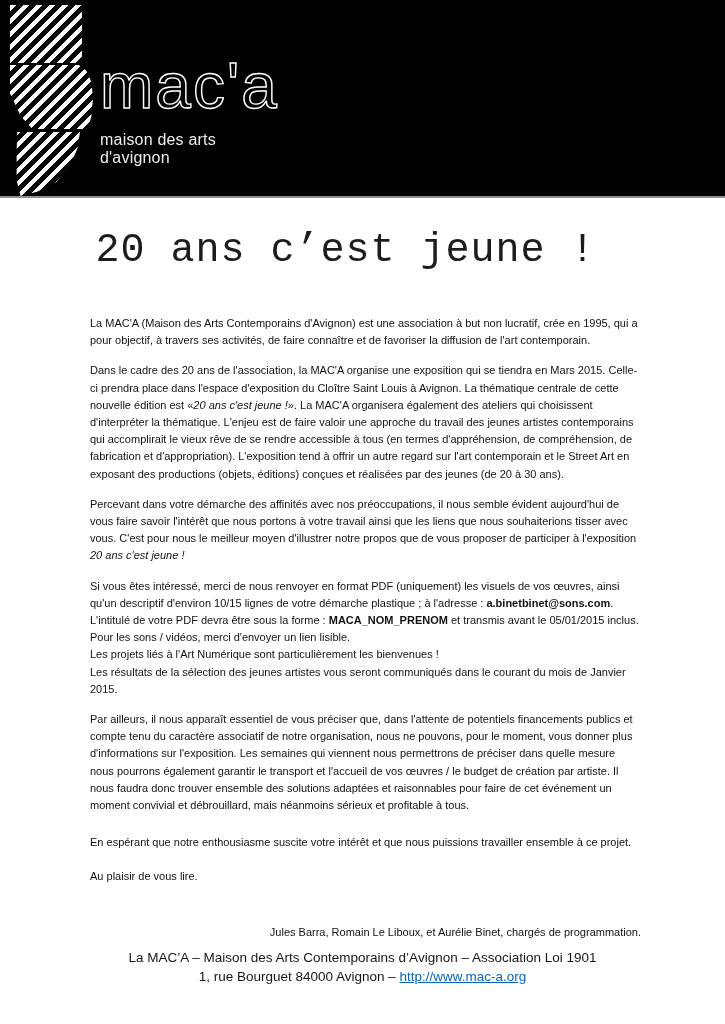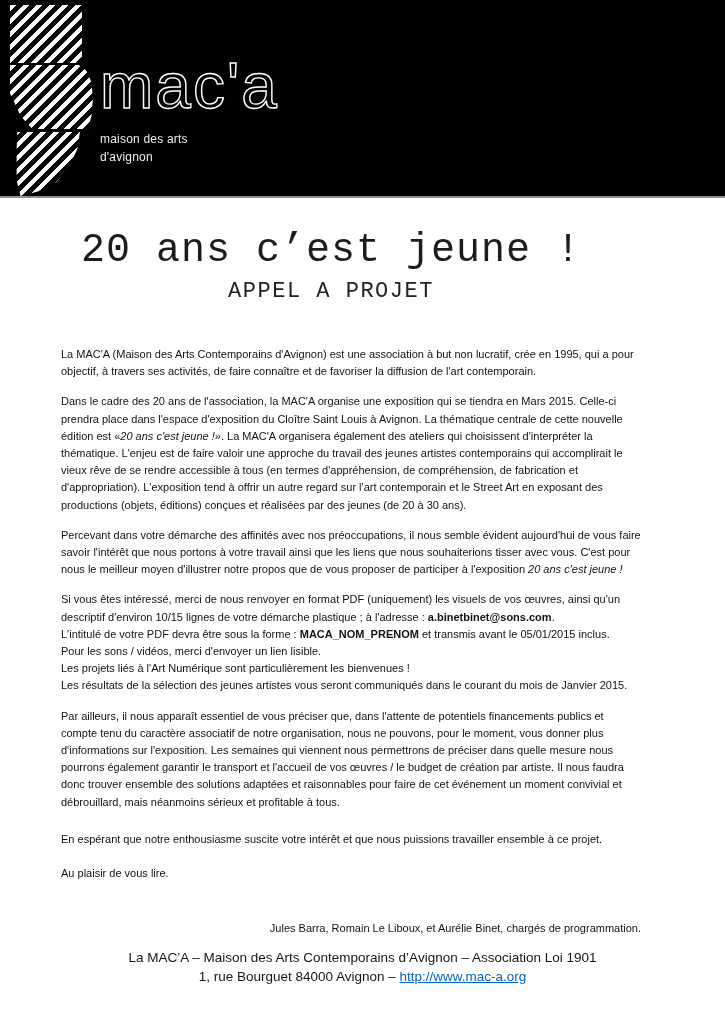--- a/index.html
+++ b/index.html
@@ -33,24 +33,24 @@
     clip-path: polygon(5% 0%, 100% 0%, 96% 26%, 84% 54%, 64% 78%, 36% 93%, 10% 100%, 4% 76%, 4% 28%);
   }
   .logo-text { position: absolute; left: 100px; top: 54px; }
   .wordmark {
     font-size: 64px; line-height: 1; letter-spacing: 2px;
     color: rgba(0,0,0,0);
     -webkit-text-stroke: 1.4px #ffffff;
     font-weight: 400;
     text-align: center;
   }
-  .org { margin-top: 13px; font-size: 12px; line-height: 17.5px; color: #ededed; letter-spacing: 0.2px; }
+  .org { margin-top: 13px; font-size: 16px; line-height: 17.5px; color: #ededed; letter-spacing: 0.2px; }
 
   
-  main { flex: 1 1 auto; padding: 0 84px 0 61px; }
+  main { flex: 1 1 auto; padding: 0 84px 0 90px; }
   .title {
     margin: 30px 0 0; text-align: center; transform: translateX(-20px);
     font-family: "Liberation Mono", monospace; font-weight: 400;
     font-size: 40px; letter-spacing: 1px; color: #1c1c1c; white-space: nowrap;
   }
   .subtitle {
     margin: 6px 0 0; text-align: center; transform: translateX(-20px);
     font-family: "Liberation Mono", monospace; font-weight: 400;
     font-size: 22px; letter-spacing: 1.5px; color: #222222;
   }
@@ -84,21 +84,20 @@
       <div class="wordmark">mac'a</div>
       <div class="org">
         <div>maison des arts</div>
         <div>d'avignon</div>
       </div>
     </div>
   </header>
 
   <main>
     <h1 class="title">20 ans c’est jeune !</h1>
-    <h2 class="subtitle">APPEL A PROJET</h2>
 
     <div class="bodytext">
       <div id="paragraphs">
           <p class="para"><span>La MAC'A (Maison des Arts Contemporains d'Avignon) est une association à but non lucratif, crée en 1995, qui a pour objectif, à travers ses activités, de faire connaître et de favoriser la diffusion de l'art contemporain.</span></p>
           <p class="para"><span>Dans le cadre des 20 ans de l'association, la MAC'A organise une exposition qui se tiendra en Mars 2015. Celle-ci prendra place dans l'espace d'exposition du Cloître Saint Louis à Avignon. La thématique centrale de cette nouvelle édition est «</span><span class="italic">20 ans c'est jeune !</span><span>». La MAC'A organisera également des ateliers qui choisissent d'interpréter la thématique. L'enjeu est de faire valoir une approche du travail des jeunes artistes contemporains qui accomplirait le vieux rêve de se rendre accessible à tous (en termes d'appréhension, de compréhension, de fabrication et d'appropriation). L'exposition tend à offrir un autre regard sur l'art contemporain et le Street Art en exposant des productions (objets, éditions) conçues et réalisées par des jeunes (de 20 à 30 ans).</span></p>
           <p class="para"><span>Percevant dans votre démarche des affinités avec nos préoccupations, il nous semble évident aujourd'hui de vous faire savoir l'intérêt que nous portons à votre travail ainsi que les liens que nous souhaiterions tisser avec vous. C'est pour nous le meilleur moyen d'illustrer notre propos que de vous proposer de participer à l'exposition </span><span class="italic">20 ans c'est jeune !</span></p>
           <p class="para"><span>Si vous êtes intéressé, merci de nous renvoyer en format PDF (uniquement) les visuels de vos œuvres, ainsi qu'un descriptif d'environ 10/15 lignes de votre démarche plastique ; à l'adresse : </span><span class="bold">a.binetbinet@sons.com</span><span>.
 L'intitulé de votre PDF devra être sous la forme : </span><span class="bold">MACA_NOM_PRENOM</span><span> et transmis avant le 05/01/2015 inclus.
 Pour les sons / vidéos, merci d'envoyer un lien lisible.
 Les projets liés à l'Art Numérique sont particulièrement les bienvenues !

